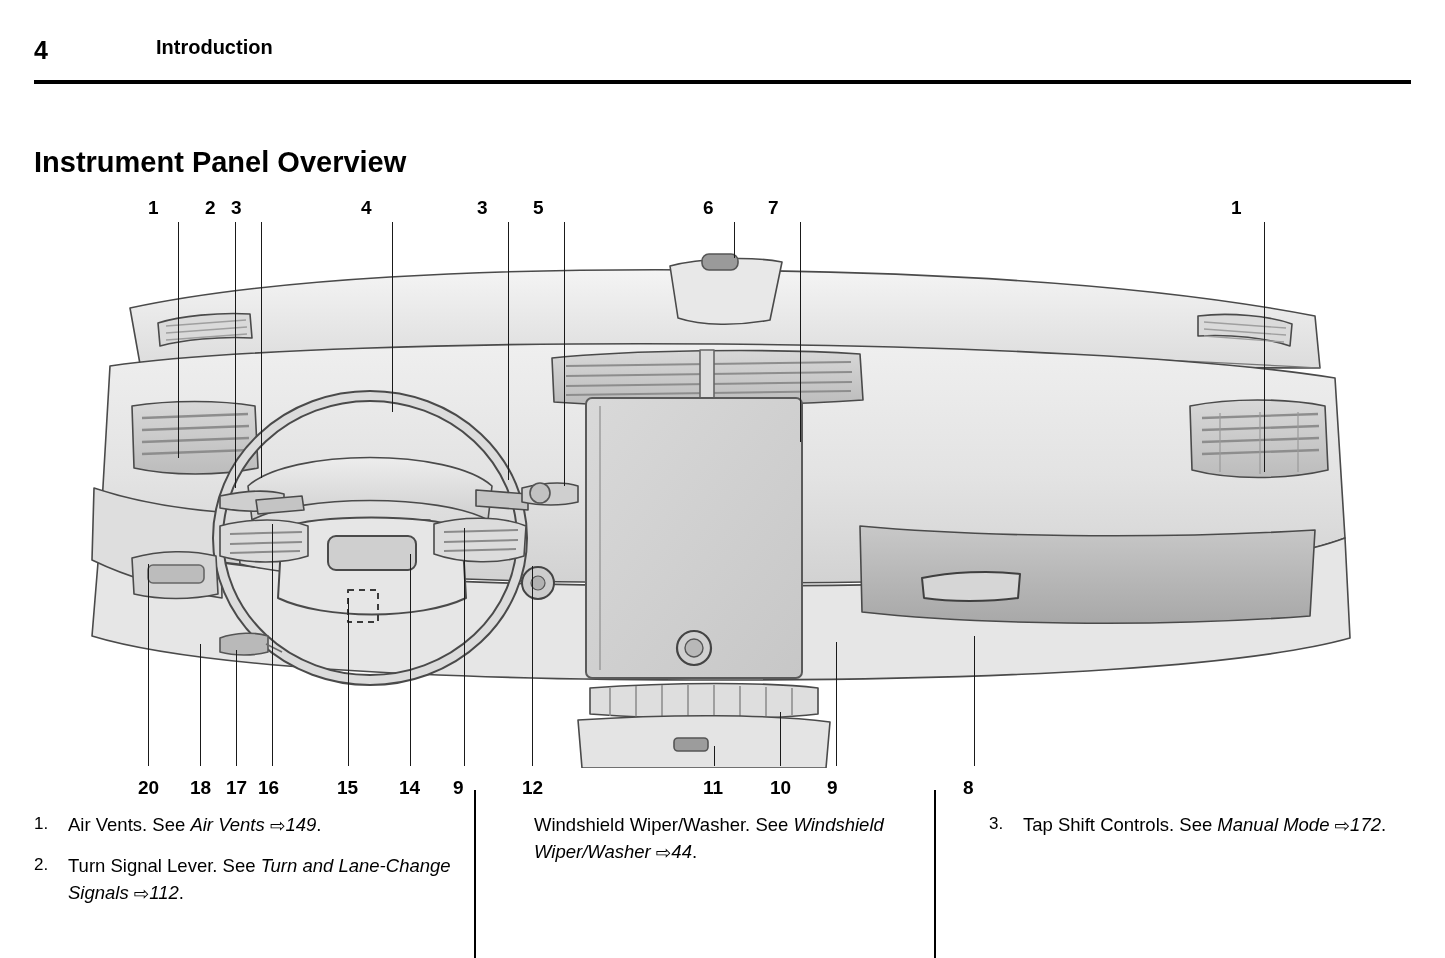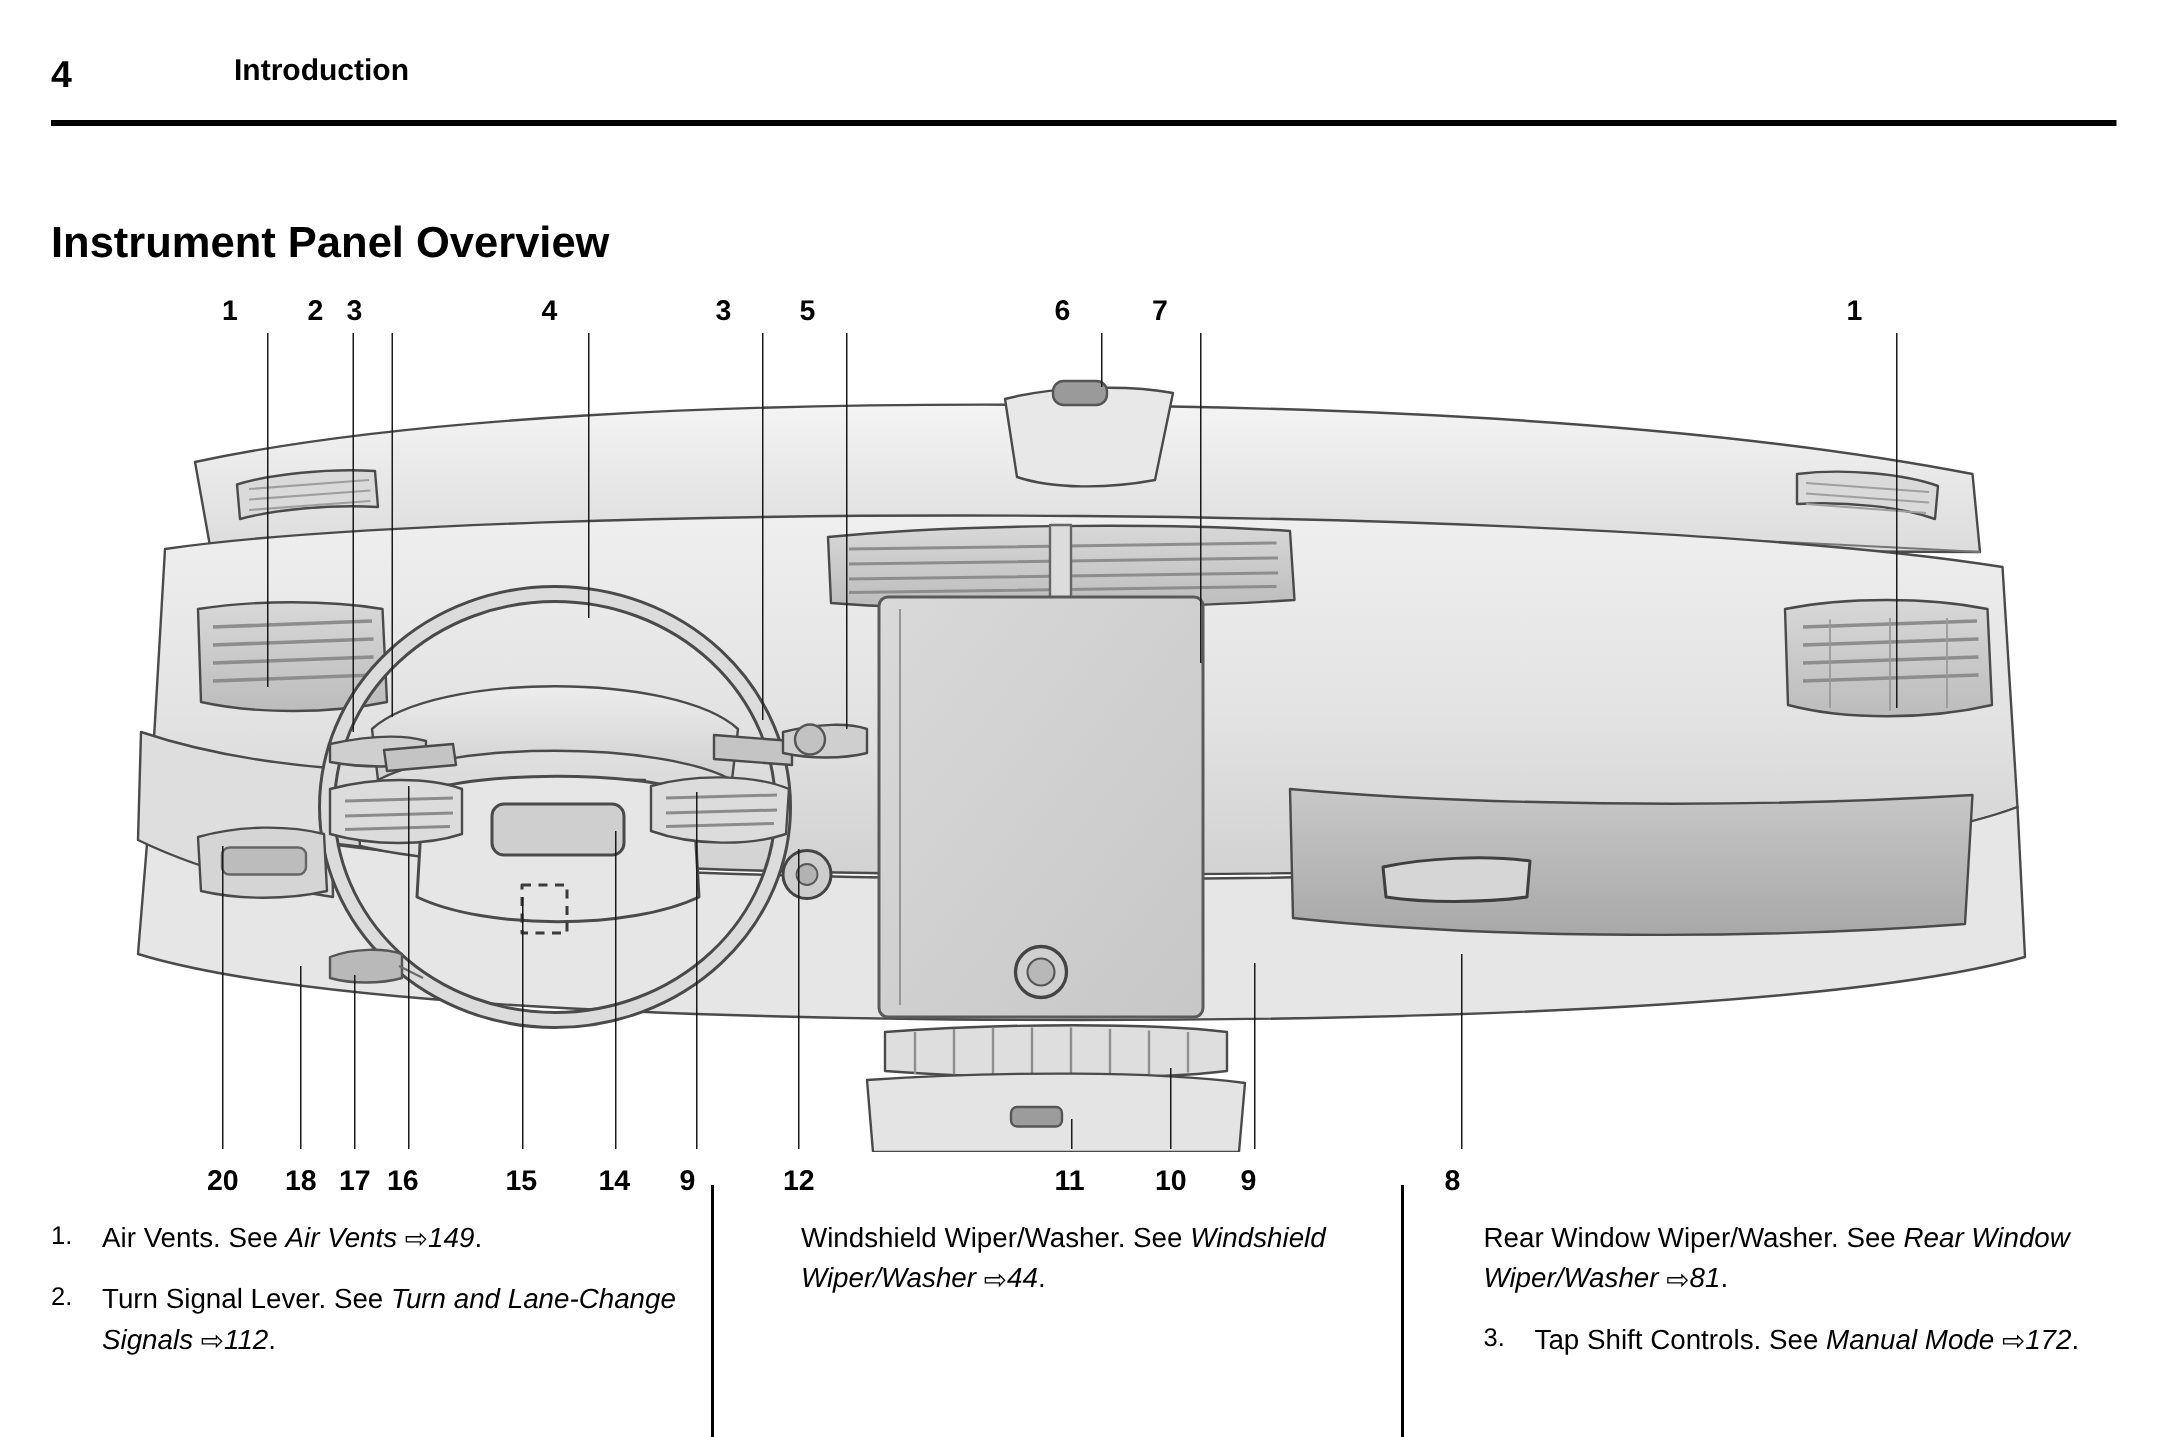--- a/index.html
+++ b/index.html
@@ -321,23 +321,20 @@
         <span class="num">2.</span>
         <span class="txt"><span>Turn Signal Lever. See </span><span class="ital">Turn and Lane-Change Signals</span> <span class="ref-arrow"> ⇨ </span><span class="ital">112</span><span>.</span></span>
       </div>
     </div>
   <div class="note-col col-2" id="note-col-2">
       <div class="note-item" style="padding-left: 0px;">
         <span class="txt"><span>Windshield Wiper/Washer. See </span><span class="ital">Windshield Wiper/Washer</span> <span class="ref-arrow"> ⇨ </span><span class="ital">44</span><span>.</span></span>
       </div>
     </div>
   <div class="note-col col-3" id="note-col-3">
-      <div class="note-item" style="padding-left: 0px;">
-        <span class="txt"><span>Rear Window Wiper/Washer. See </span><span class="ital">Rear Window Wiper/Washer</span> <span class="ref-arrow"> ⇨ </span><span class="ital">81</span><span>.</span></span>
-      </div>
       <div class="note-item">
         <span class="num">3.</span>
         <span class="txt"><span>Tap Shift Controls. See </span><span class="ital">Manual Mode</span> <span class="ref-arrow"> ⇨ </span><span class="ital">172</span><span>.</span></span>
       </div>
     </div>
 </div>
 
 <div class="divider div-1"></div>
 <div class="divider div-2"></div>
 

